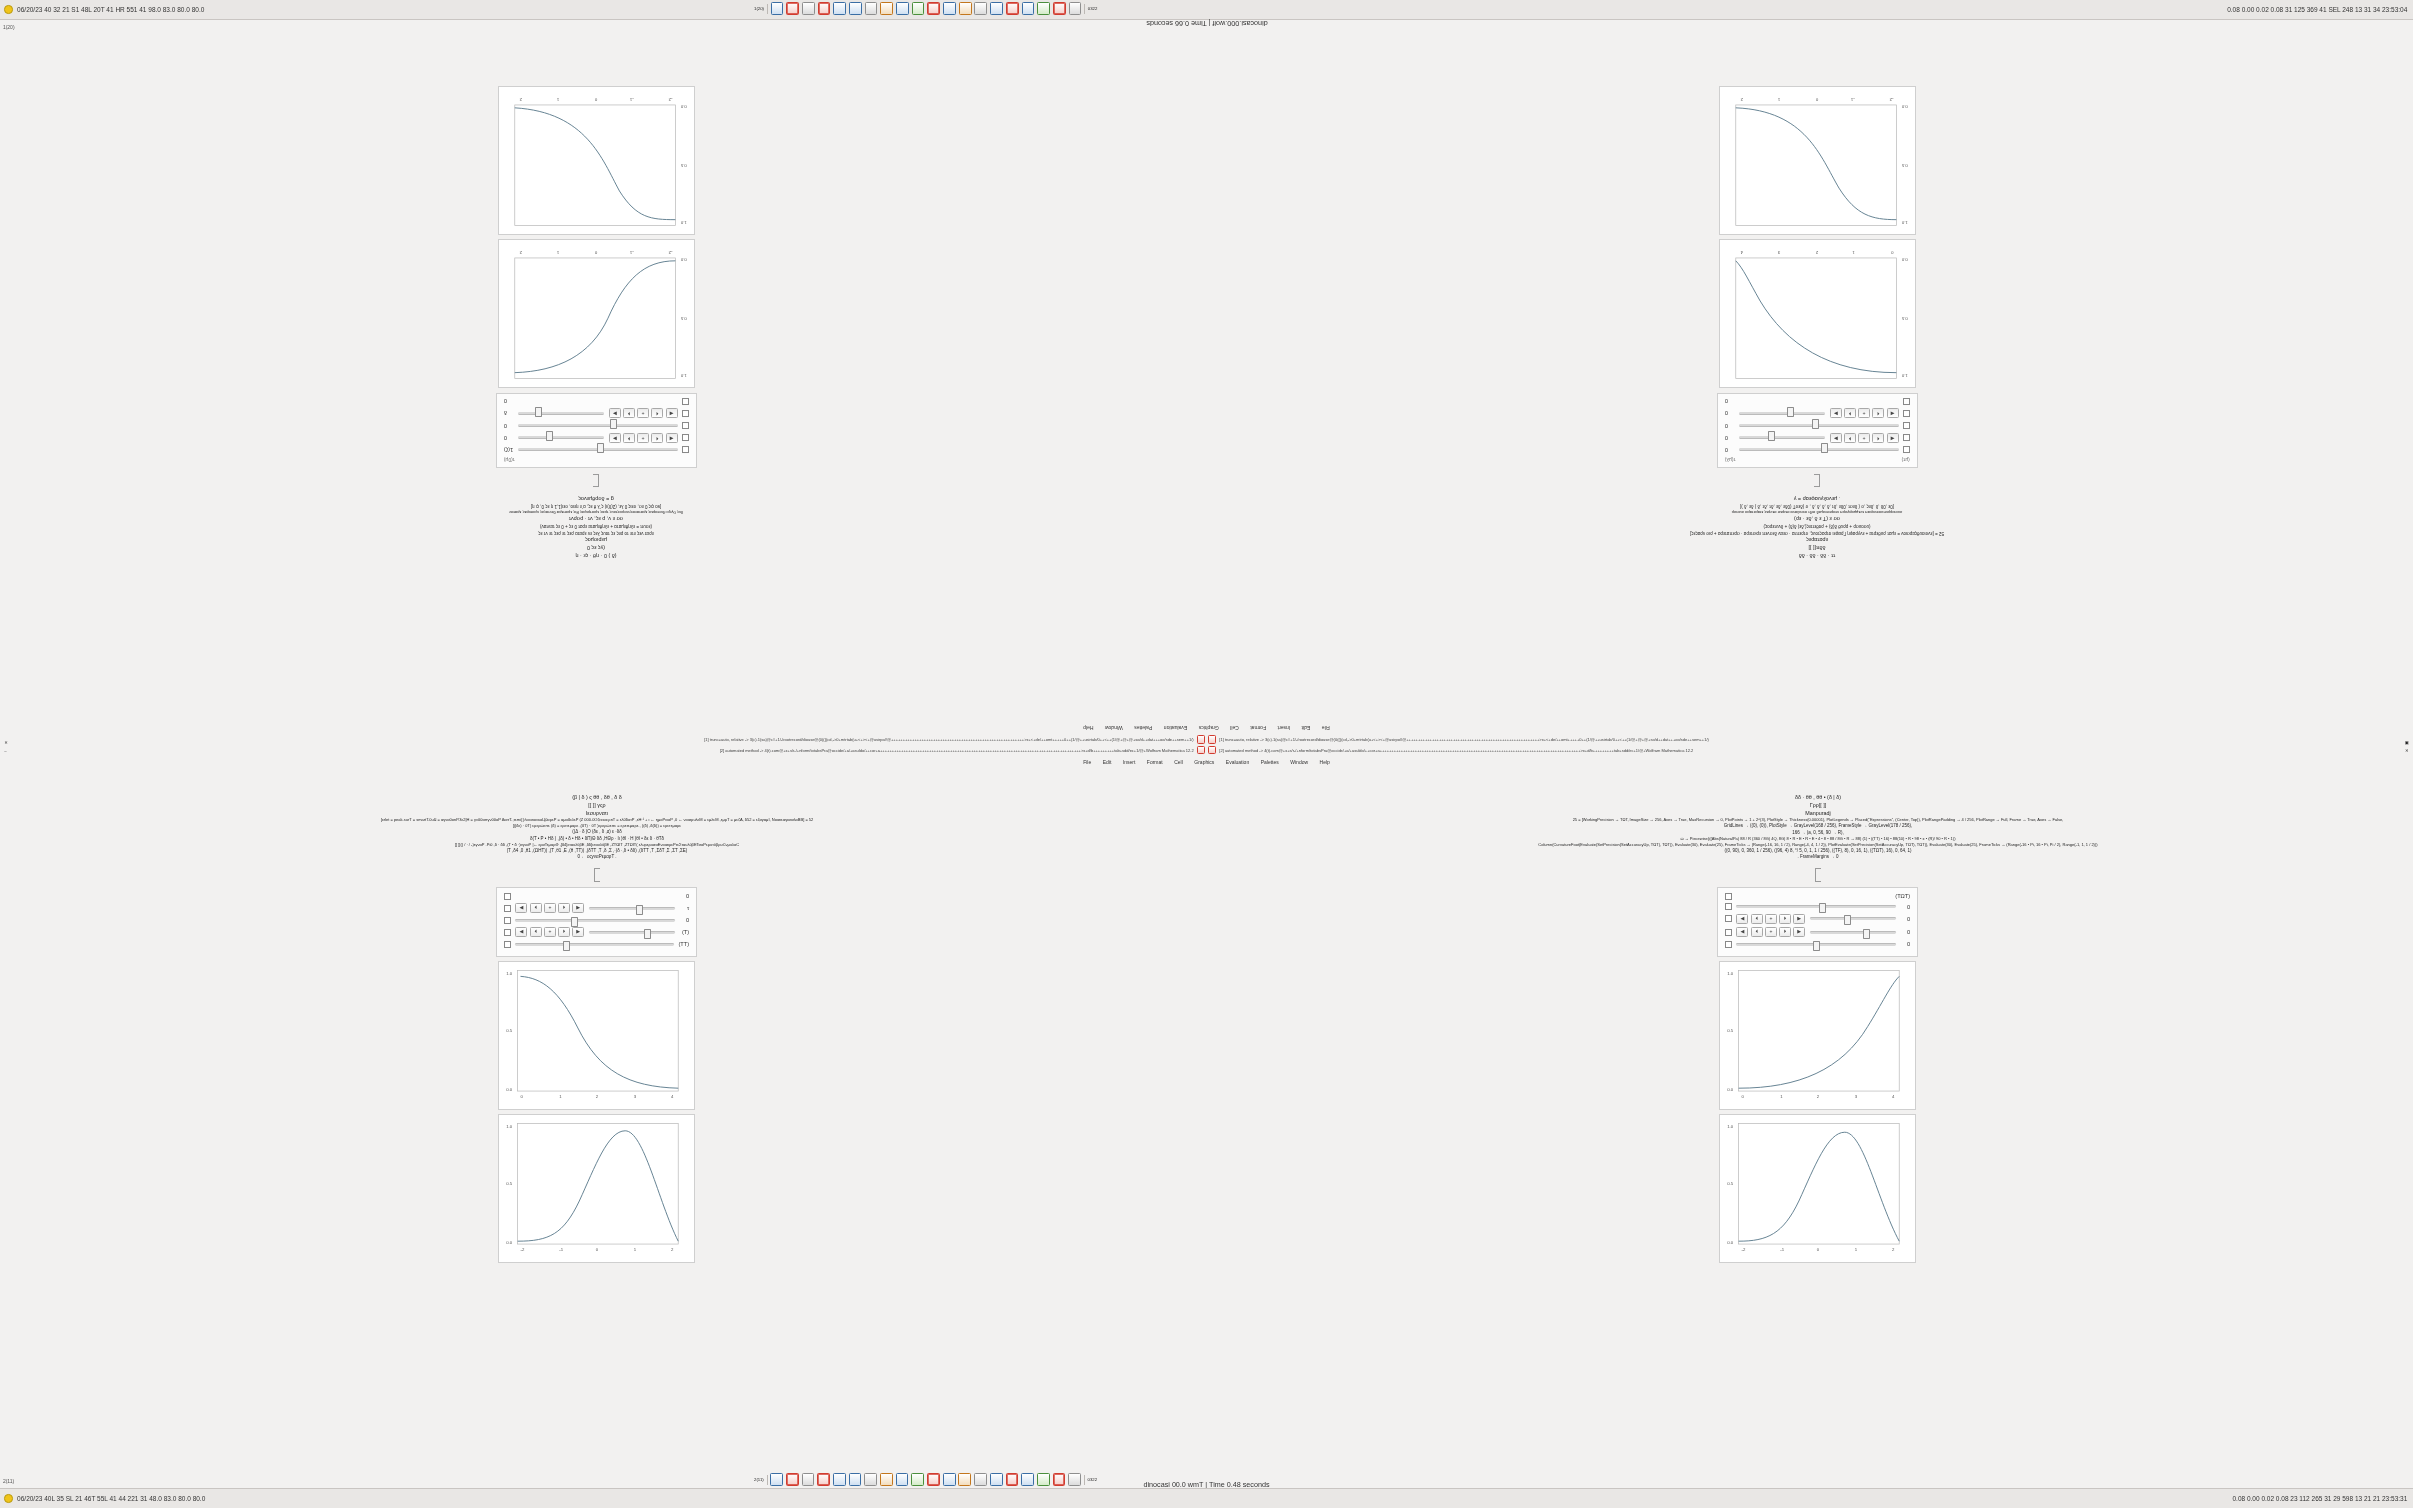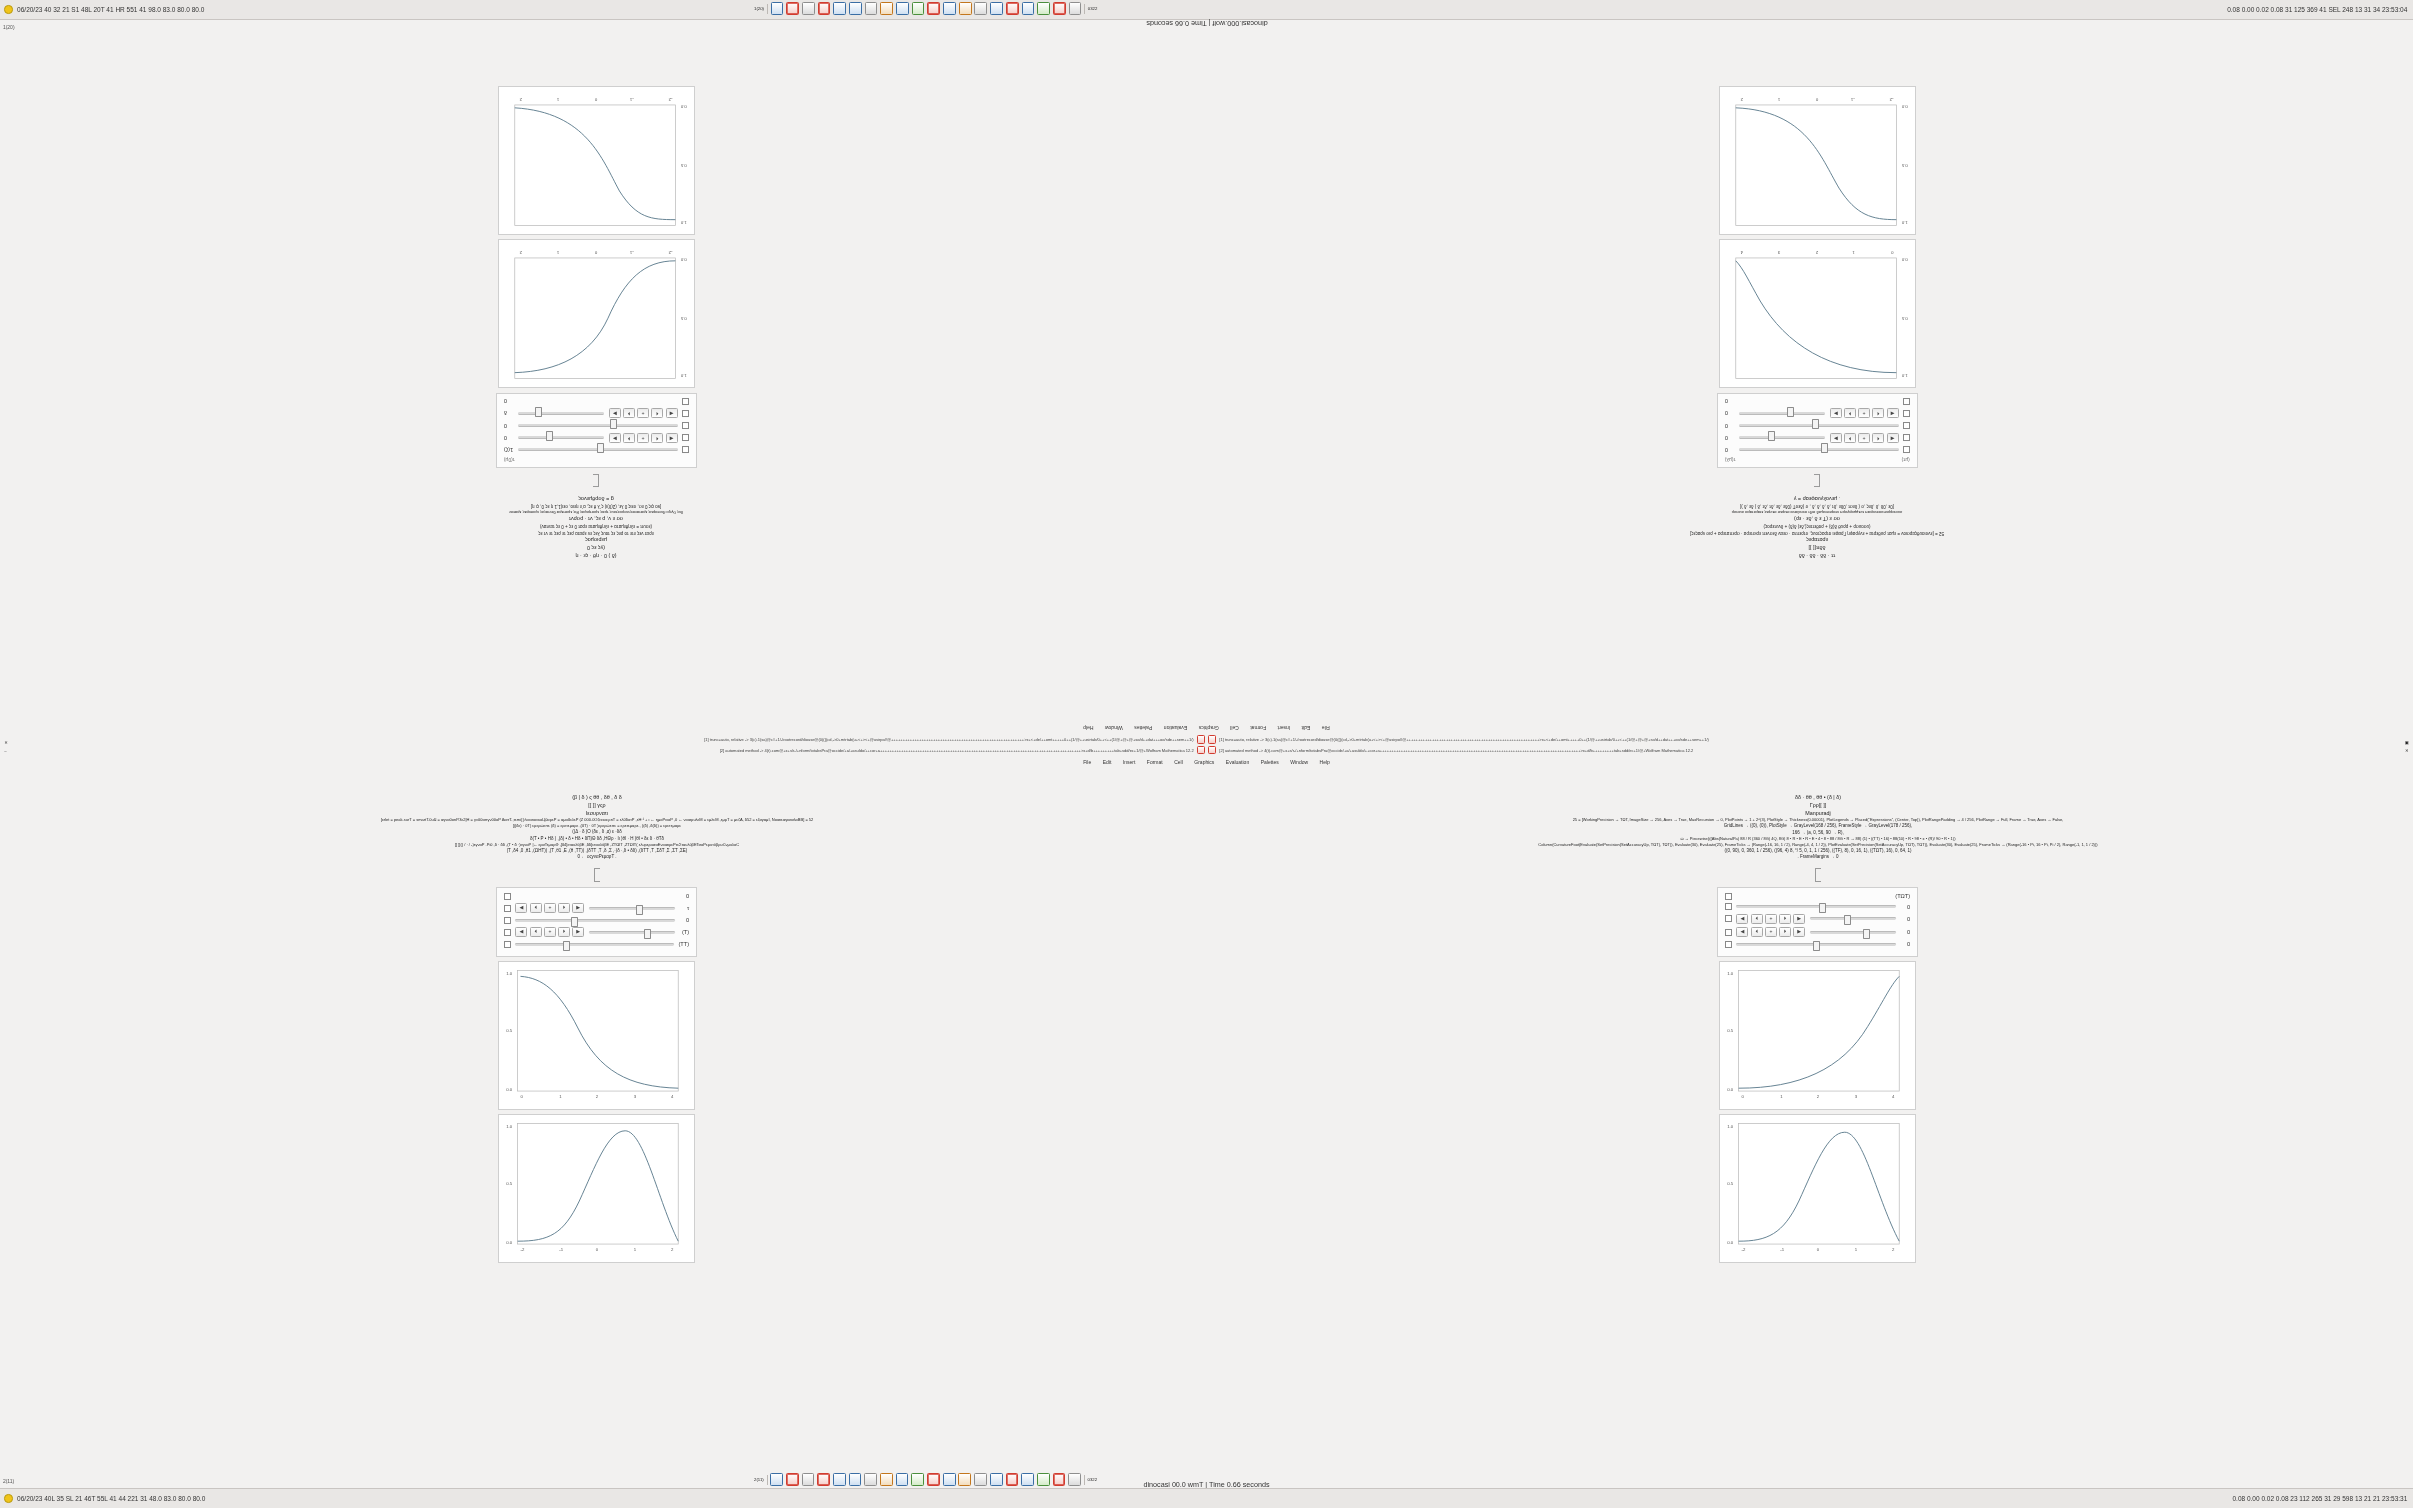--- a/index.html
+++ b/index.html
@@ -581,21 +581,21 @@
           <text x="188" y="190">1</text>
           <text x="240" y="190">2</text>
         <text x="10" y="180">0.0</text>
           <text x="10" y="98">0.5</text>
           <text x="10" y="18">1.0</text>
       </g>
     </svg>
   </div>
 </div>
 
-<div class="botlabel">dinocasi 00.0 wmT | Time 0.66 seconds</div>
+<div class="botlabel">dinocasi 00.0 wmT | Time 0.48 seconds</div>
 
 <div style="position:absolute;bottom:22px;left:754px;display:flex;align-items:center;gap:2.9px;">
   <span class="tiny">2(11)</span>
   <span class="tb-sep"></span>
   <span class="tb-icon blu"></span>
   <span class="tb-icon red"></span>
   <span class="tb-icon gry"></span>
   <span class="tb-icon red"></span>
   <span class="tb-icon blu"></span>
   <span class="tb-icon blu"></span>

